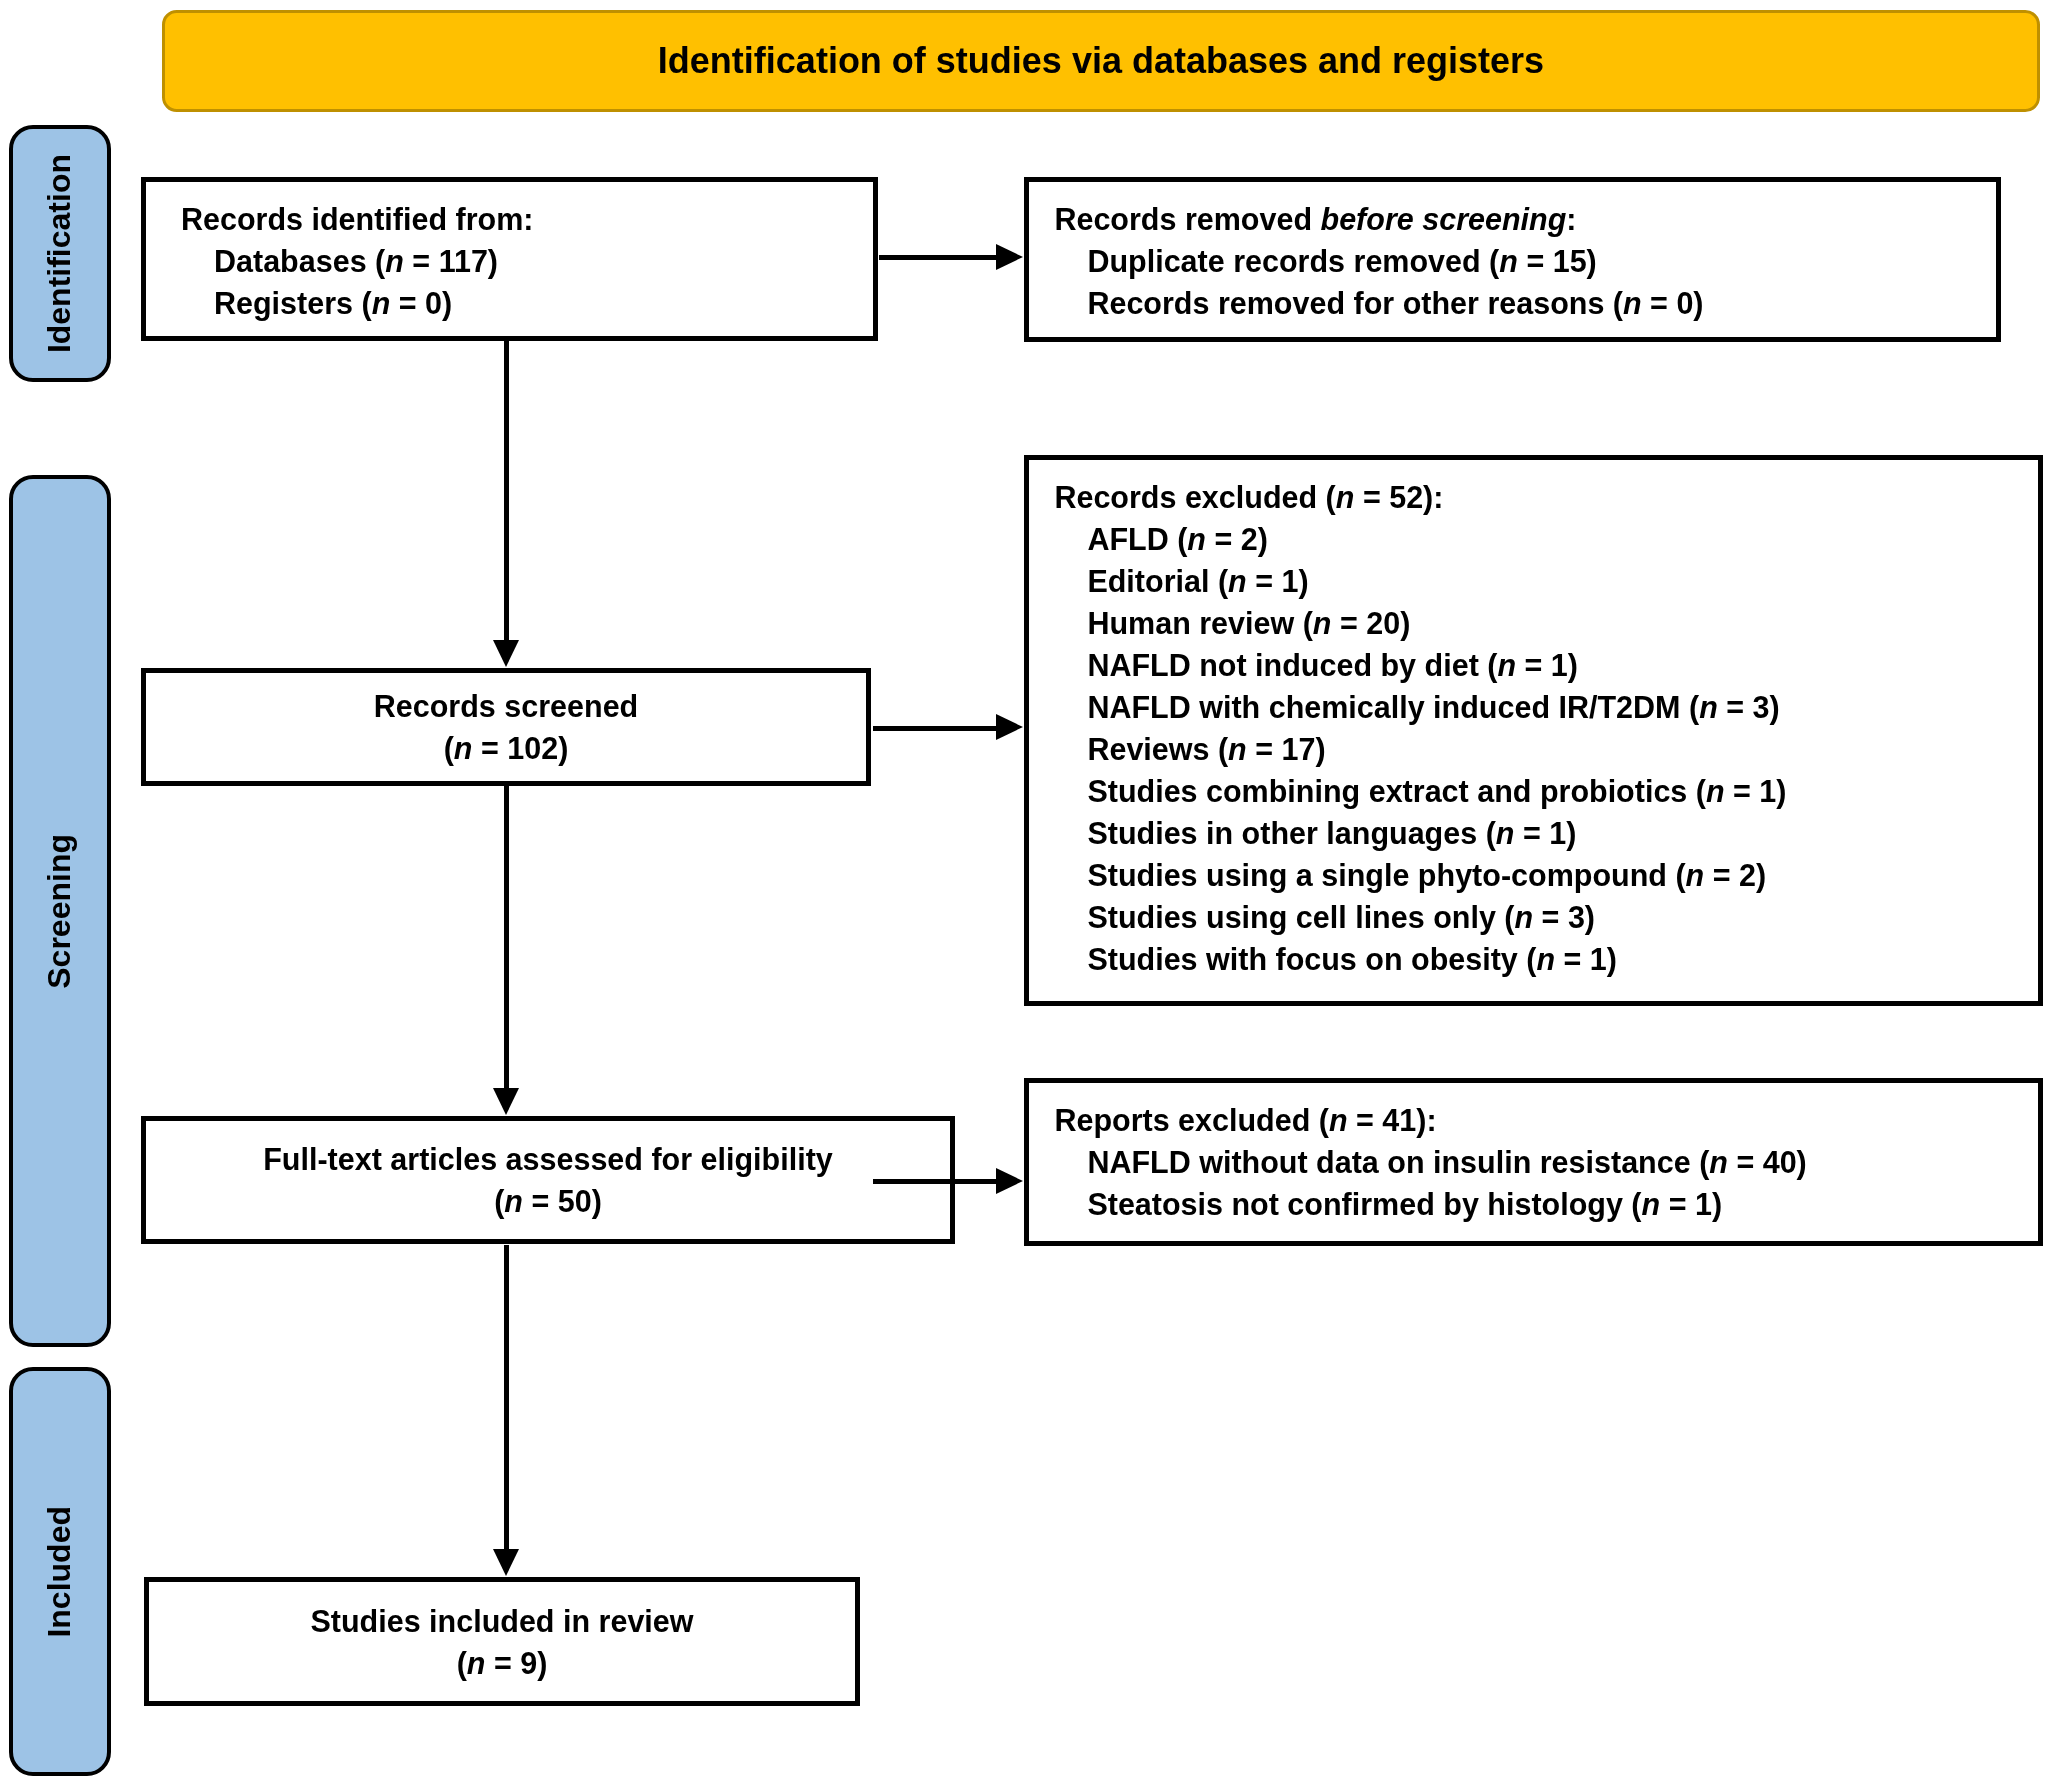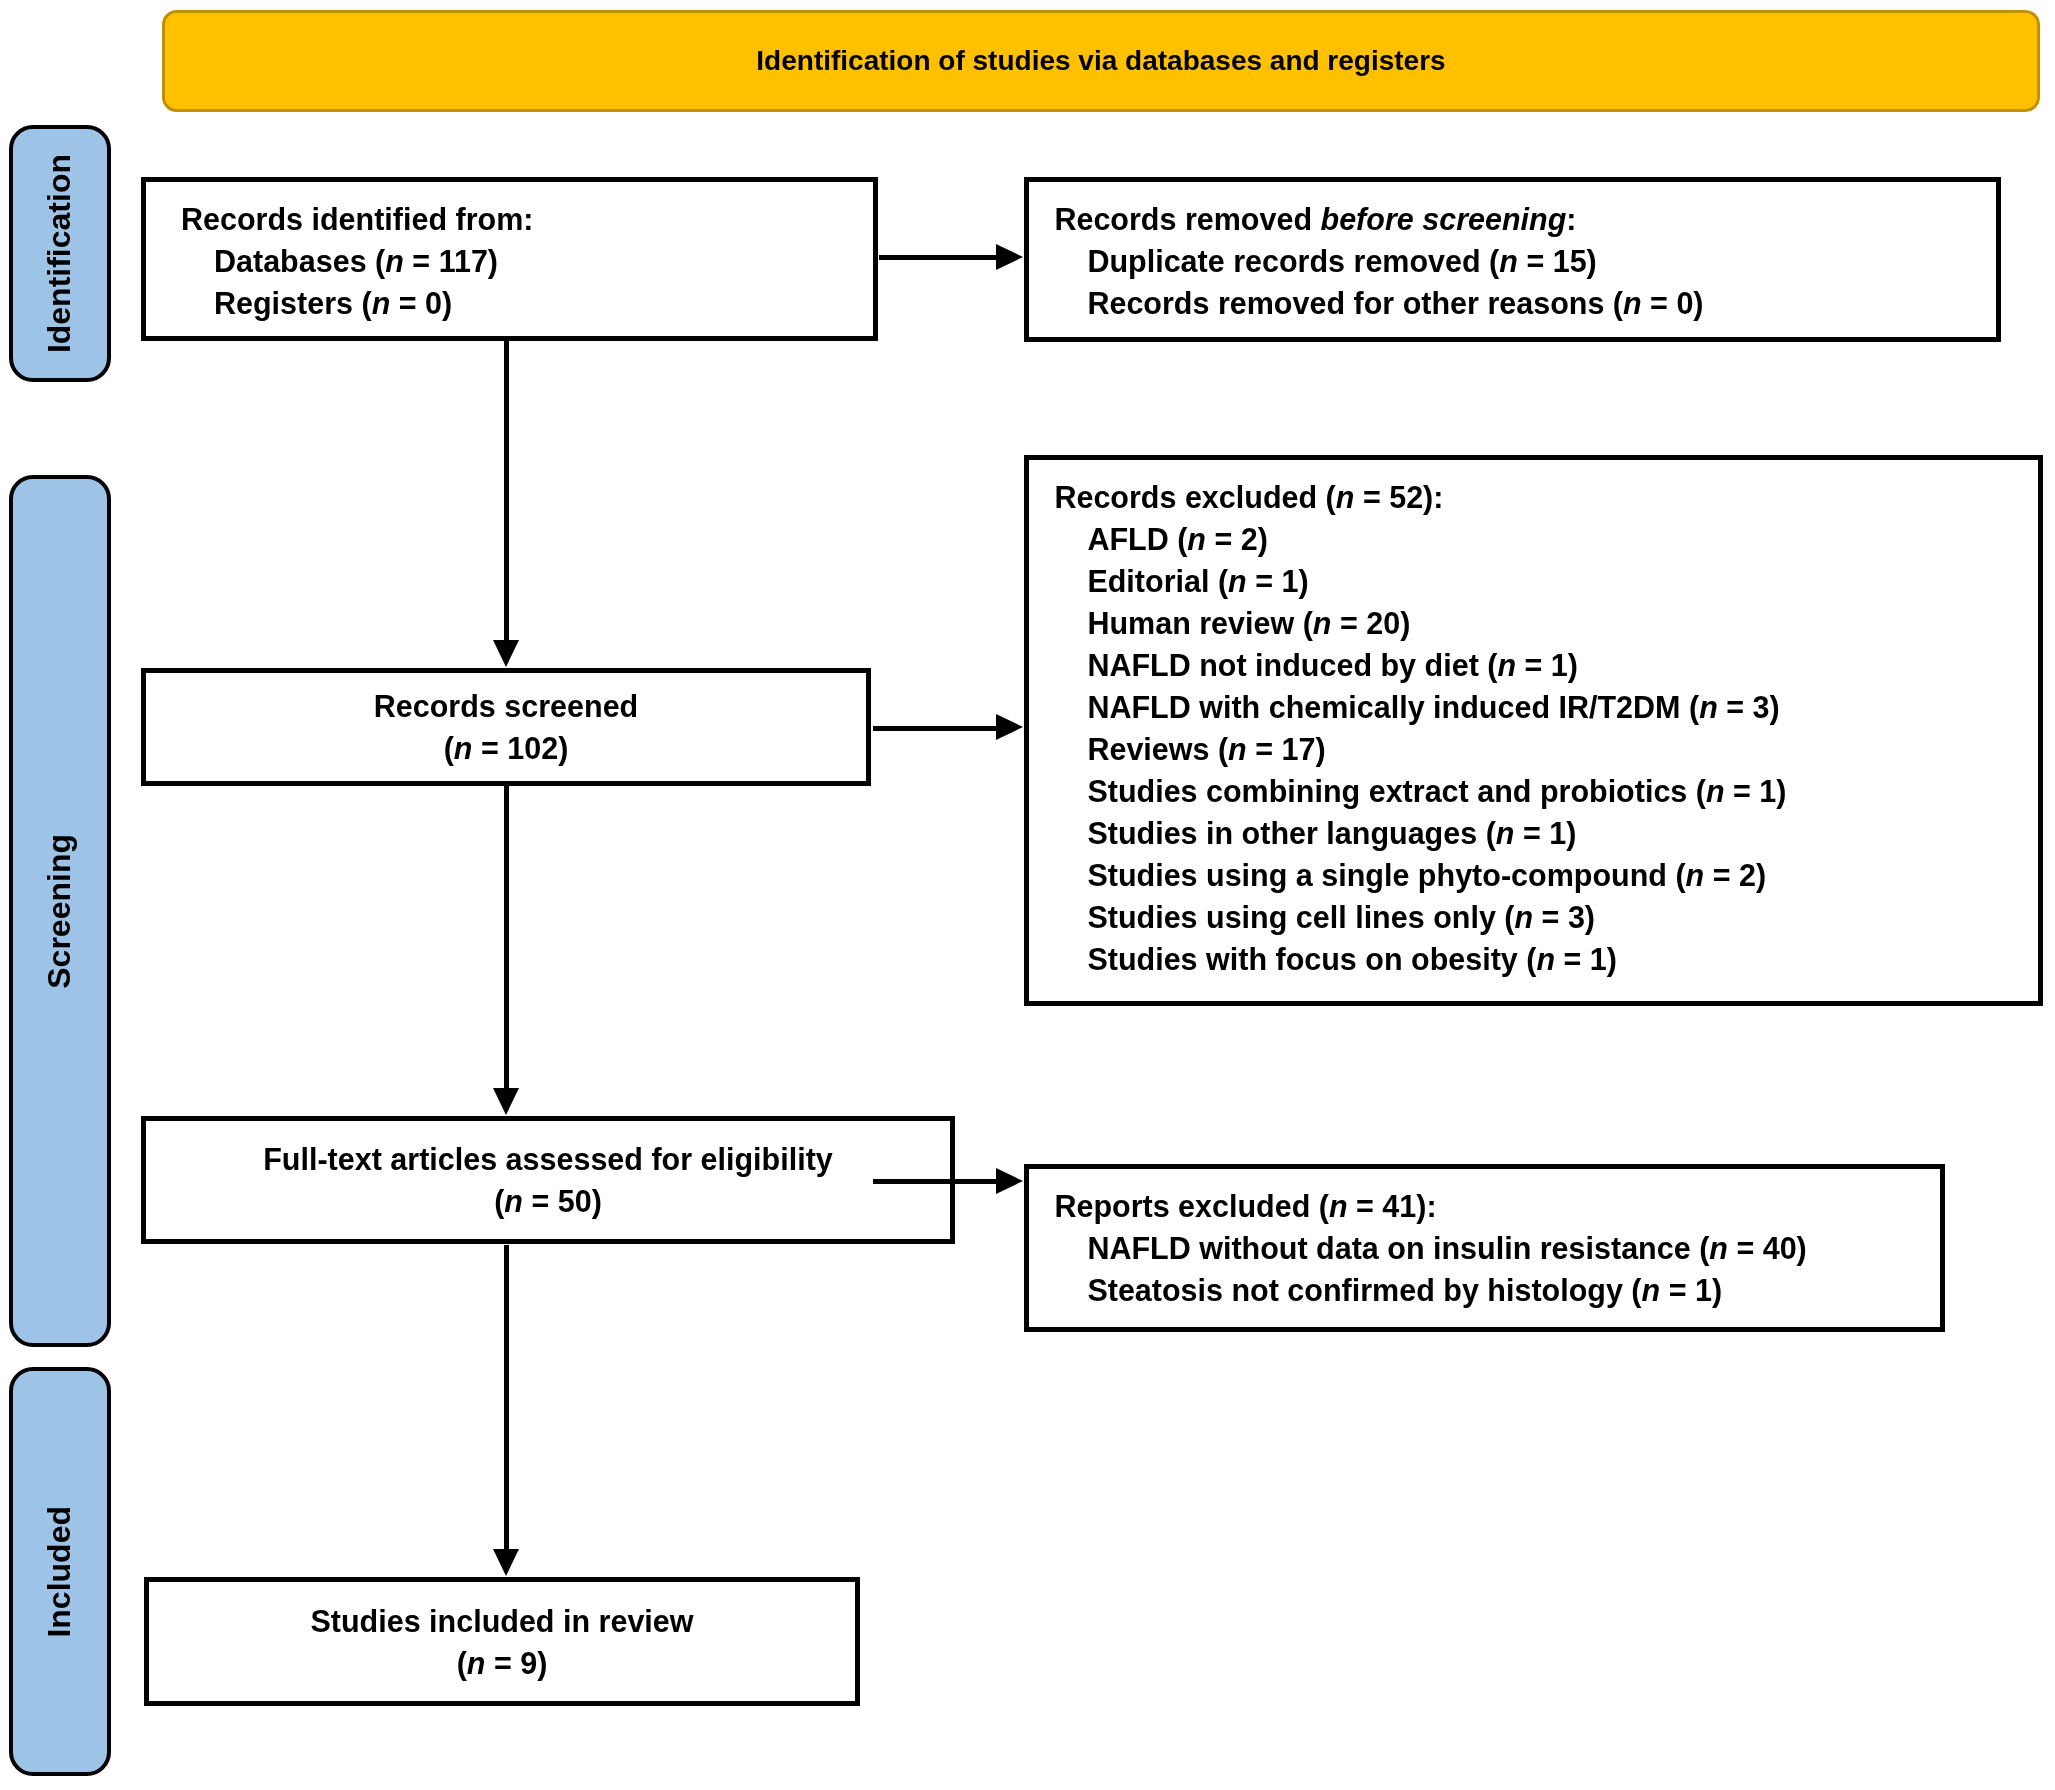--- a/index.html
+++ b/index.html
@@ -17,21 +17,21 @@
     position: absolute;
     left: 162px; top: 10.2px;
     width: 1878px; height: 102px;
     background: #FFC000;
     border: 3.4px solid #BF9000;
     border-radius: 14.7px;
     box-sizing: border-box;
     display: flex;
     align-items: center;
     justify-content: center;
-    font-size: 28px;
+    font-size: 36px;
     font-weight: bold;
   }
 
   
   .stage {
     position: absolute;
     left: 8.5px;
     width: 102px;
     background: #9DC3E6;
     border: 4px solid #000000;
@@ -71,21 +71,21 @@
   .line { white-space: nowrap; font-weight: bold; }
   .line.indent { padding-left: 33px; }
   .centerbox .line { white-space: nowrap; }
 
   .box-identified { left: 141px;  top: 177px;  width: 737px; height: 164px; }
   .box-identified.listbox { padding-left: 35px; }
   .box-removed    { left: 1024px; top: 177px;  width: 977px; height: 165px; }
   .box-excluded   { left: 1024px; top: 455px;  width: 1019px; height: 551px; }
   .box-screened   { left: 141px;  top: 668px; width: 730px; height: 118px; }
   .box-fulltext   { left: 141px;  top: 1116px; width: 814px; height: 128px; }
-  .box-reports    { left: 1024px; top: 1164px; width: 921px; height: 168px; }
+  .box-reports    { left: 1024px; top: 1078px; width: 1019px; height: 168px; }
   .box-included   { left: 144px;  top: 1577px; width: 716px; height: 129px; }
 
   
   .shaft-h { position: absolute; height: 5.1px; background: #000000; }
   .shaft-v { position: absolute; width: 5.1px;  background: #000000; }
   .head-right {
     position: absolute; width: 0; height: 0;
     border-top: 13.6px solid transparent;
     border-bottom: 13.6px solid transparent;
     border-left: 27px solid #000000;

